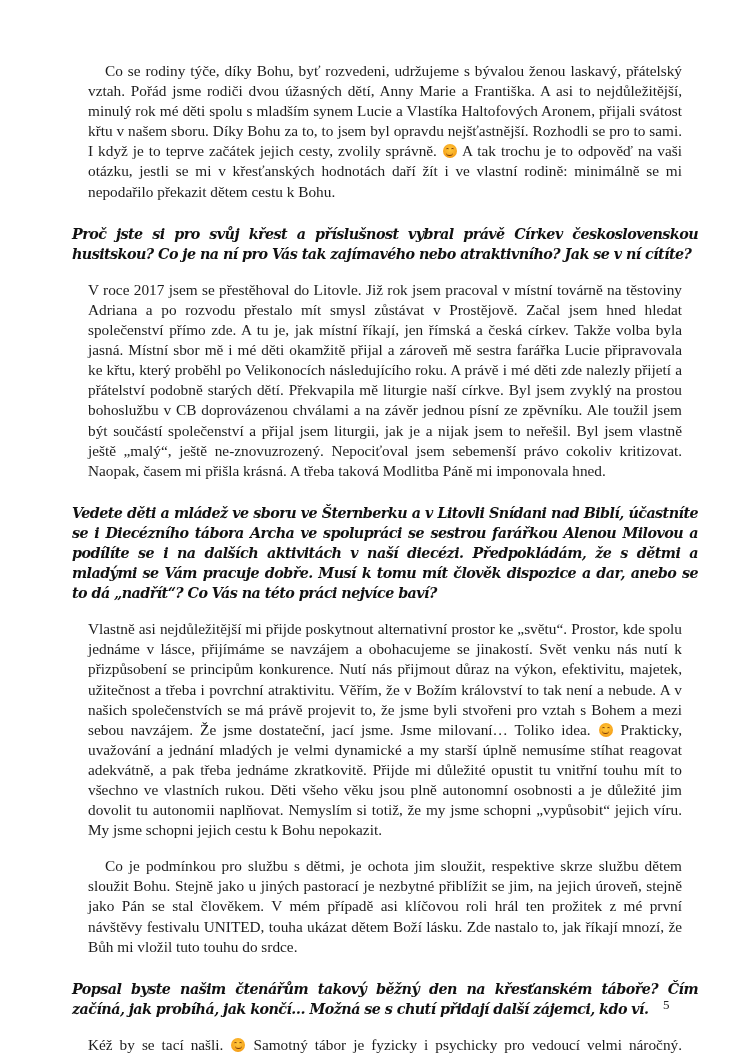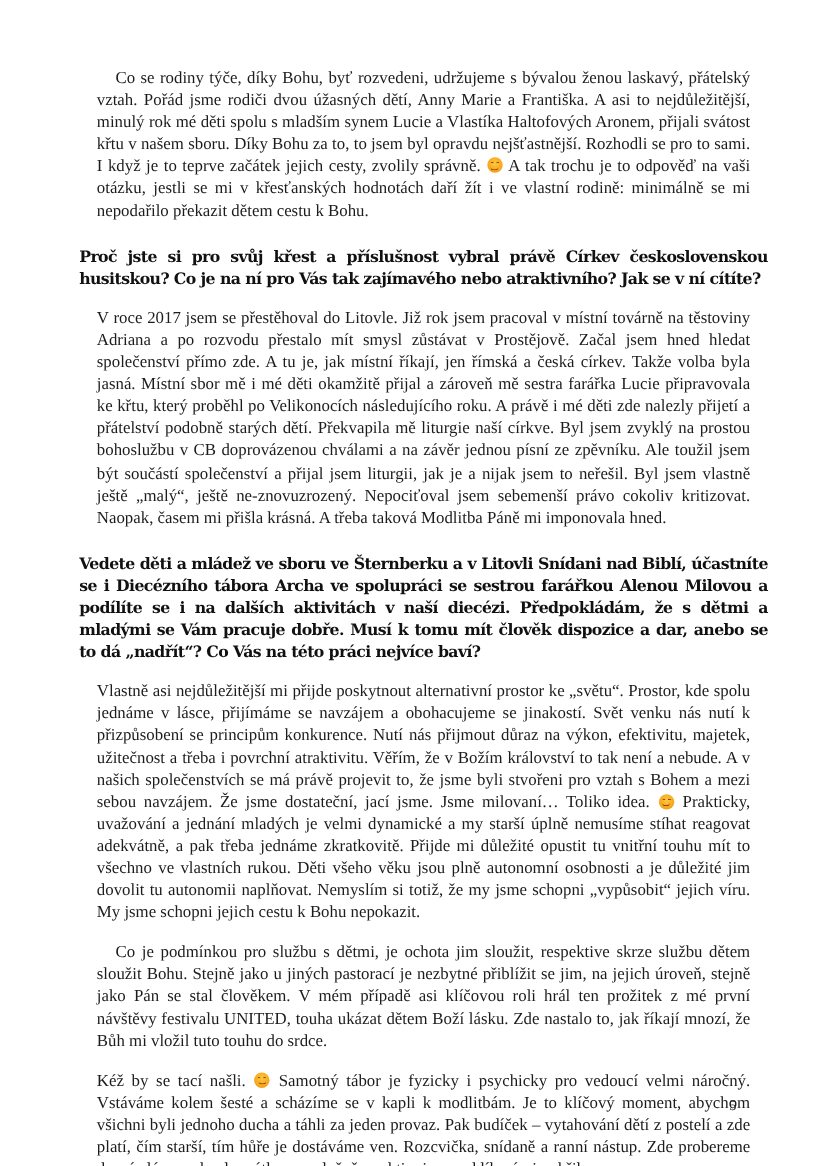--- a/index.html
+++ b/index.html
@@ -5,21 +5,21 @@
   html, body { margin: 0; padding: 0; background: #ffffff; }
   body { width: 750px; height: 1060px; position: relative; overflow: hidden; }
   .page {
     position: absolute; left: 72px; top: 45px; width: 626px;
     font-family: "Liberation Serif", "DejaVu Serif", serif;
     font-size: 15.3px; line-height: 20.1px; color: #1c1c1c;
   }
   .p { margin: 16px; text-align: justify; hyphens: manual; }
   .indent { text-indent: 17px; }
   .q {
-    margin: 0; font-weight: bold; text-align: justify;
+    margin: 0; font-weight: bold; font-style: italic; text-align: justify;
     font-family: "DejaVu Serif", serif; font-size: 14.3px; letter-spacing: -0.55px;
     line-height: 20.1px; color: #111;
   }
   .gap-q { margin-top: 22px; }
   .emoji {
     display: inline-block; width: 14px; height: 14px; border-radius: 50%;
     background: radial-gradient(circle at 50% 40%, #ffc83d 0%, #f6a21a 70%, #ef8a12 100%);
     vertical-align: -2px; position: relative; margin: 0 1px;
   }
   .emoji::before, .emoji::after {
@@ -44,18 +44,19 @@
 
   <p class="p indent"><span>Co se rodiny týče, díky Bohu, byť rozvedeni, udržujeme s bývalou ženou laskavý, přátelský vztah. Pořád jsme rodiči dvou úžasných dětí, Anny Marie a Františka. A asi to nejdůležitější, minulý rok mé děti spolu s mladším synem Lucie a Vlastíka Haltofových Aronem, přijali svátost křtu v našem sboru. Díky Bohu za to, to jsem byl opravdu nejšťastnější. Rozhodli se pro to sami. I když je to teprve začátek jejich cesty, zvolily správně.</span> <span class="emoji"><span class="mouth"></span></span> <span>A tak trochu je to odpověď na vaši otázku, jestli se mi v křesťanských hodnotách daří žít i ve vlastní rodině: minimálně se mi nepodařilo překazit dětem cestu k Bohu.</span></p>
 
   <p class="q gap-q">Proč jste si pro svůj křest a příslušnost vybral právě Církev československou husitskou? Co je na ní pro Vás tak zajímavého nebo atraktivního? Jak se v ní cítíte?</p>
   <p class="p">V roce 2017 jsem se přestěhoval do Litovle. Již rok jsem pracoval v místní továrně na těstoviny Adriana a po rozvodu přestalo mít smysl zůstávat v Prostějově. Začal jsem hned hledat společenství přímo zde. A tu je, jak místní říkají, jen římská a česká církev. Takže volba byla jasná. Místní sbor mě i mé děti okamžitě přijal a zároveň mě sestra farářka Lucie připravovala ke křtu, který proběhl po Velikonocích následujícího roku. A právě i mé děti zde nalezly přijetí a přátelství podobně starých dětí. Překvapila mě liturgie naší církve. Byl jsem zvyklý na prostou bohoslužbu v CB doprovázenou chválami a na závěr jednou písní ze zpěvníku. Ale toužil jsem být součástí spo­lečenství a přijal jsem liturgii, jak je a nijak jsem to neřešil. Byl jsem vlastně ještě „malý“, ještě ne-znovuzrozený. Nepociťoval jsem sebemenší právo cokoliv kritizovat. Naopak, časem mi přišla krásná. A třeba taková Modlitba Páně mi imponovala hned.</p>
 
   <p class="q gap-q">Vedete děti a mládež ve sboru ve Šternberku a v Litovli Snídani nad Biblí, účastníte se i Diecézního tábora Archa ve spolupráci se sestrou farářkou Alenou Milovou a podílíte se i na dalších aktivitách v naší diecézi. Předpokládám, že s dětmi a mladými se Vám pracuje dobře. Musí k tomu mít člověk dispozice a dar, anebo se to dá „nadřít“? Co Vás na této práci nejvíce baví?</p>
   <p class="p"><span>Vlastně asi nejdůležitější mi přijde poskytnout alternativní prostor ke „světu“. Prostor, kde spolu jednáme v lásce, přijímáme se navzájem a obohacujeme se jinakostí. Svět venku nás nutí k přizpůsobení se principům konku­rence. Nutí nás přijmout důraz na výkon, efektivitu, majetek, užitečnost a třeba i povrchní atraktivitu. Věřím, že v Božím království to tak není a nebude. A v našich společenstvích se má právě projevit to, že jsme byli stvořeni pro vztah s Bohem a mezi sebou navzájem. Že jsme dostateční, jací jsme. Jsme milovaní… Toliko idea.</span> <span class="emoji"><span class="mouth"></span></span> <span>Prak­ticky, uvažování a jednání mladých je velmi dynamické a my starší úplně nemusíme stíhat reagovat adekvátně, a pak třeba jednáme zkratkovitě. Přijde mi důležité opustit tu vnitřní touhu mít to všechno ve vlastních rukou. Děti všeho věku jsou plně autonomní osobnosti a je důležité jim dovolit tu autonomii naplňovat. Nemyslím si totiž, že my jsme schopni „vypůsobit“ jejich víru. My jsme schopni jejich cestu k Bohu nepokazit.</span></p>
   <p class="p indent">Co je podmínkou pro službu s dětmi, je ochota jim sloužit, respektive skrze službu dětem sloužit Bohu. Stejně jako u jiných pastorací je nezbytné přiblížit se jim, na jejich úroveň, stejně jako Pán se stal člověkem. V mém případě asi klíčovou roli hrál ten prožitek z mé první návštěvy festivalu UNITED, touha ukázat dětem Boží lásku. Zde nastalo to, jak říkají mnozí, že Bůh mi vložil tuto touhu do srdce.</p>
 
+  <p class="q gap-q">Popsal byste našim čtenářům takový běžný den na křesťanském táboře? Čím začíná, jak probíhá, jak končí… Možná se s chutí přidají další zájemci, kdo ví.</p>
   <p class="p"><span>Kéž by se tací našli.</span> <span class="emoji"><span class="mouth"></span></span> <span>Samotný tábor je fyzicky i psychicky pro vedoucí velmi náročný. Vstáváme kolem šesté a scházíme se v kapli k modlitbám. Je to klíčový moment, abychom všichni byli jednoho ducha a táhli za jeden provaz. Pak budíček – vytahování dětí z postelí a zde platí, čím starší, tím hůře je dostáváme ven. Rozcvička, snídaně a ranní nástup. Zde probereme denní plán, pochvaly, výtky a společně se aktivujeme oddílovými po­křiky.</span></p>
   <p class="p indent">Následují dopolední chvály a nejprve společné a po té rozdělené vyučování biblických příběhů. Rozdělujeme se podle věkových skupin a každá má jinou náplň. Zatímco ti mladší většinou tvoří v rámci biblického vyprávění obrázky, modelují, nebo staví lego, s těmi staršími se spíše věnujeme diskusi o otázkách, které z biblického pří­běhu vyplývají.</p>
 
 </div>
 
 <div class="pagenum">5</div>
 
 </body></html>

